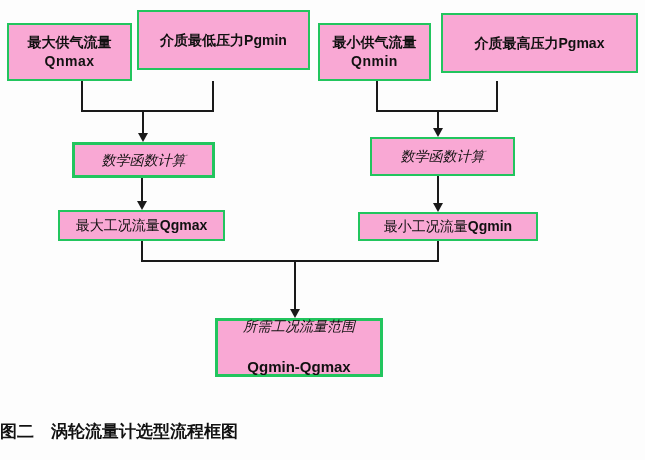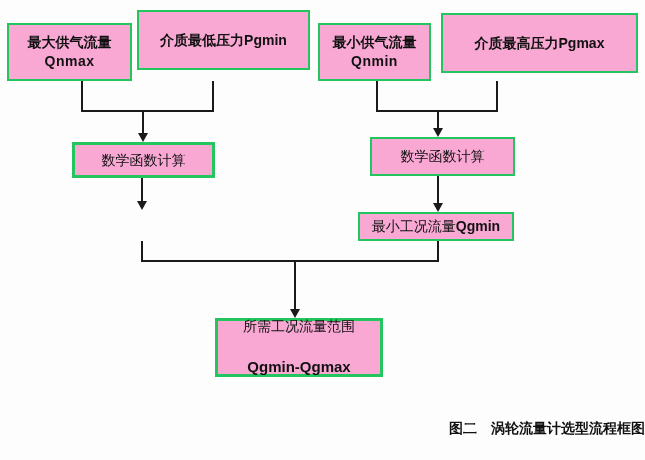--- a/index.html
+++ b/index.html
@@ -24,37 +24,37 @@
     flex-direction: column;
     align-items: center;
     justify-content: center;
     text-align: center;
     line-height: 1.35;
     color: #111;
   }
   .box .zh1 { font-weight: bold; font-size: 14px; }
   .box .zh2 { font-weight: bold; font-size: 14px; }
   .box .latin { font-weight: bold; font-size: 14px; letter-spacing: .5px; }
-  .box .plain { font-weight: normal; font-size: 14px; }
+  .box .plain { font-weight: normal; font-size: 14px; font-style: italic; }
   .box .mixed { font-weight: normal; font-size: 14px; white-space: nowrap; }
   .box .mixed .b { font-weight: bold; }
 
   
   #box-qnmax      { left: 7;  left: 7px;   top: 23px; width: 125px; height: 58px; }
   #box-pgmin-tmax { left: 137px; top: 10px; width: 173px; height: 60px; }
   #box-qnmin      { left: 318px; top: 23px; width: 113px; height: 58px; }
   #box-pgmax-tmin { left: 441px; top: 13px; width: 197px; height: 60px; }
 
   
   #box-calc-left  { left: 72px;  top: 142px; width: 143px; height: 36px; border-width: 3px; }
   #box-calc-right { left: 370px; top: 137px; width: 145px; height: 39px; }
 
   
   #box-qgmax { left: 58px;  top: 210px; width: 167px; height: 31px; }
-  #box-qgmin { left: 358px; top: 212px; width: 156px; height: 29px; }
+  #box-qgmin { left: 358px; top: 212px; width: 180px; height: 29px; }
 
   
   #box-result { left: 215px; top: 318px; width: 168px; height: 59px; border-width: 3px; }
   #box-result .line2 { font-weight: bold; font-size: 15px; margin-top: 21px; }
 
   
   .vline, .hline {
     position: absolute;
     background: #1a1a1a;
   }
@@ -63,23 +63,23 @@
     width: 0; height: 0;
     border-left: 5px solid transparent;
     border-right: 5px solid transparent;
     border-top: 9px solid #1a1a1a;
   }
 
   .caption {
     position: absolute;
     left: 0; right: 0;
     top: 420px;
-    text-align: right;
+    text-align: left;
     font-weight: bold;
-    font-size: 14px;
+    font-size: 17px;
     color: #111;
     white-space: pre;
   }
 </style>
 </head>
 <body>
 
 <div class="canvas">
 
   <div class="box" id="box-qnmax">
@@ -117,20 +117,23 @@
   </div>
   <div class="box" id="box-calc-right">
     <div class="plain">数学函数计算</div>
   </div>
 
   <div class="vline" style="left:141px; top:178px; width:2px; height:24px;"></div>
   <div class="arrowhead" style="left:137px; top:201px;"></div>
   <div class="vline" style="left:437px; top:176px; width:2px; height:28px;"></div>
   <div class="arrowhead" style="left:433px; top:203px;"></div>
 
+  <div class="box" id="box-qgmax">
+    <div class="mixed"><span>最大工况流量</span><span class="b">Qgmax</span></div>
+  </div>
   <div class="box" id="box-qgmin">
     <div class="mixed"><span>最小工况流量</span><span class="b">Qgmin</span></div>
   </div>
 
   <div class="vline" style="left:141px; top:241px; width:2px; height:21px;"></div>
   <div class="vline" style="left:437px; top:241px; width:2px; height:21px;"></div>
   <div class="hline" style="left:141px; top:260px; width:298px; height:2px;"></div>
   <div class="vline" style="left:294px; top:260px; width:2px; height:50px;"></div>
   <div class="arrowhead" style="left:290px; top:309px;"></div>
 

